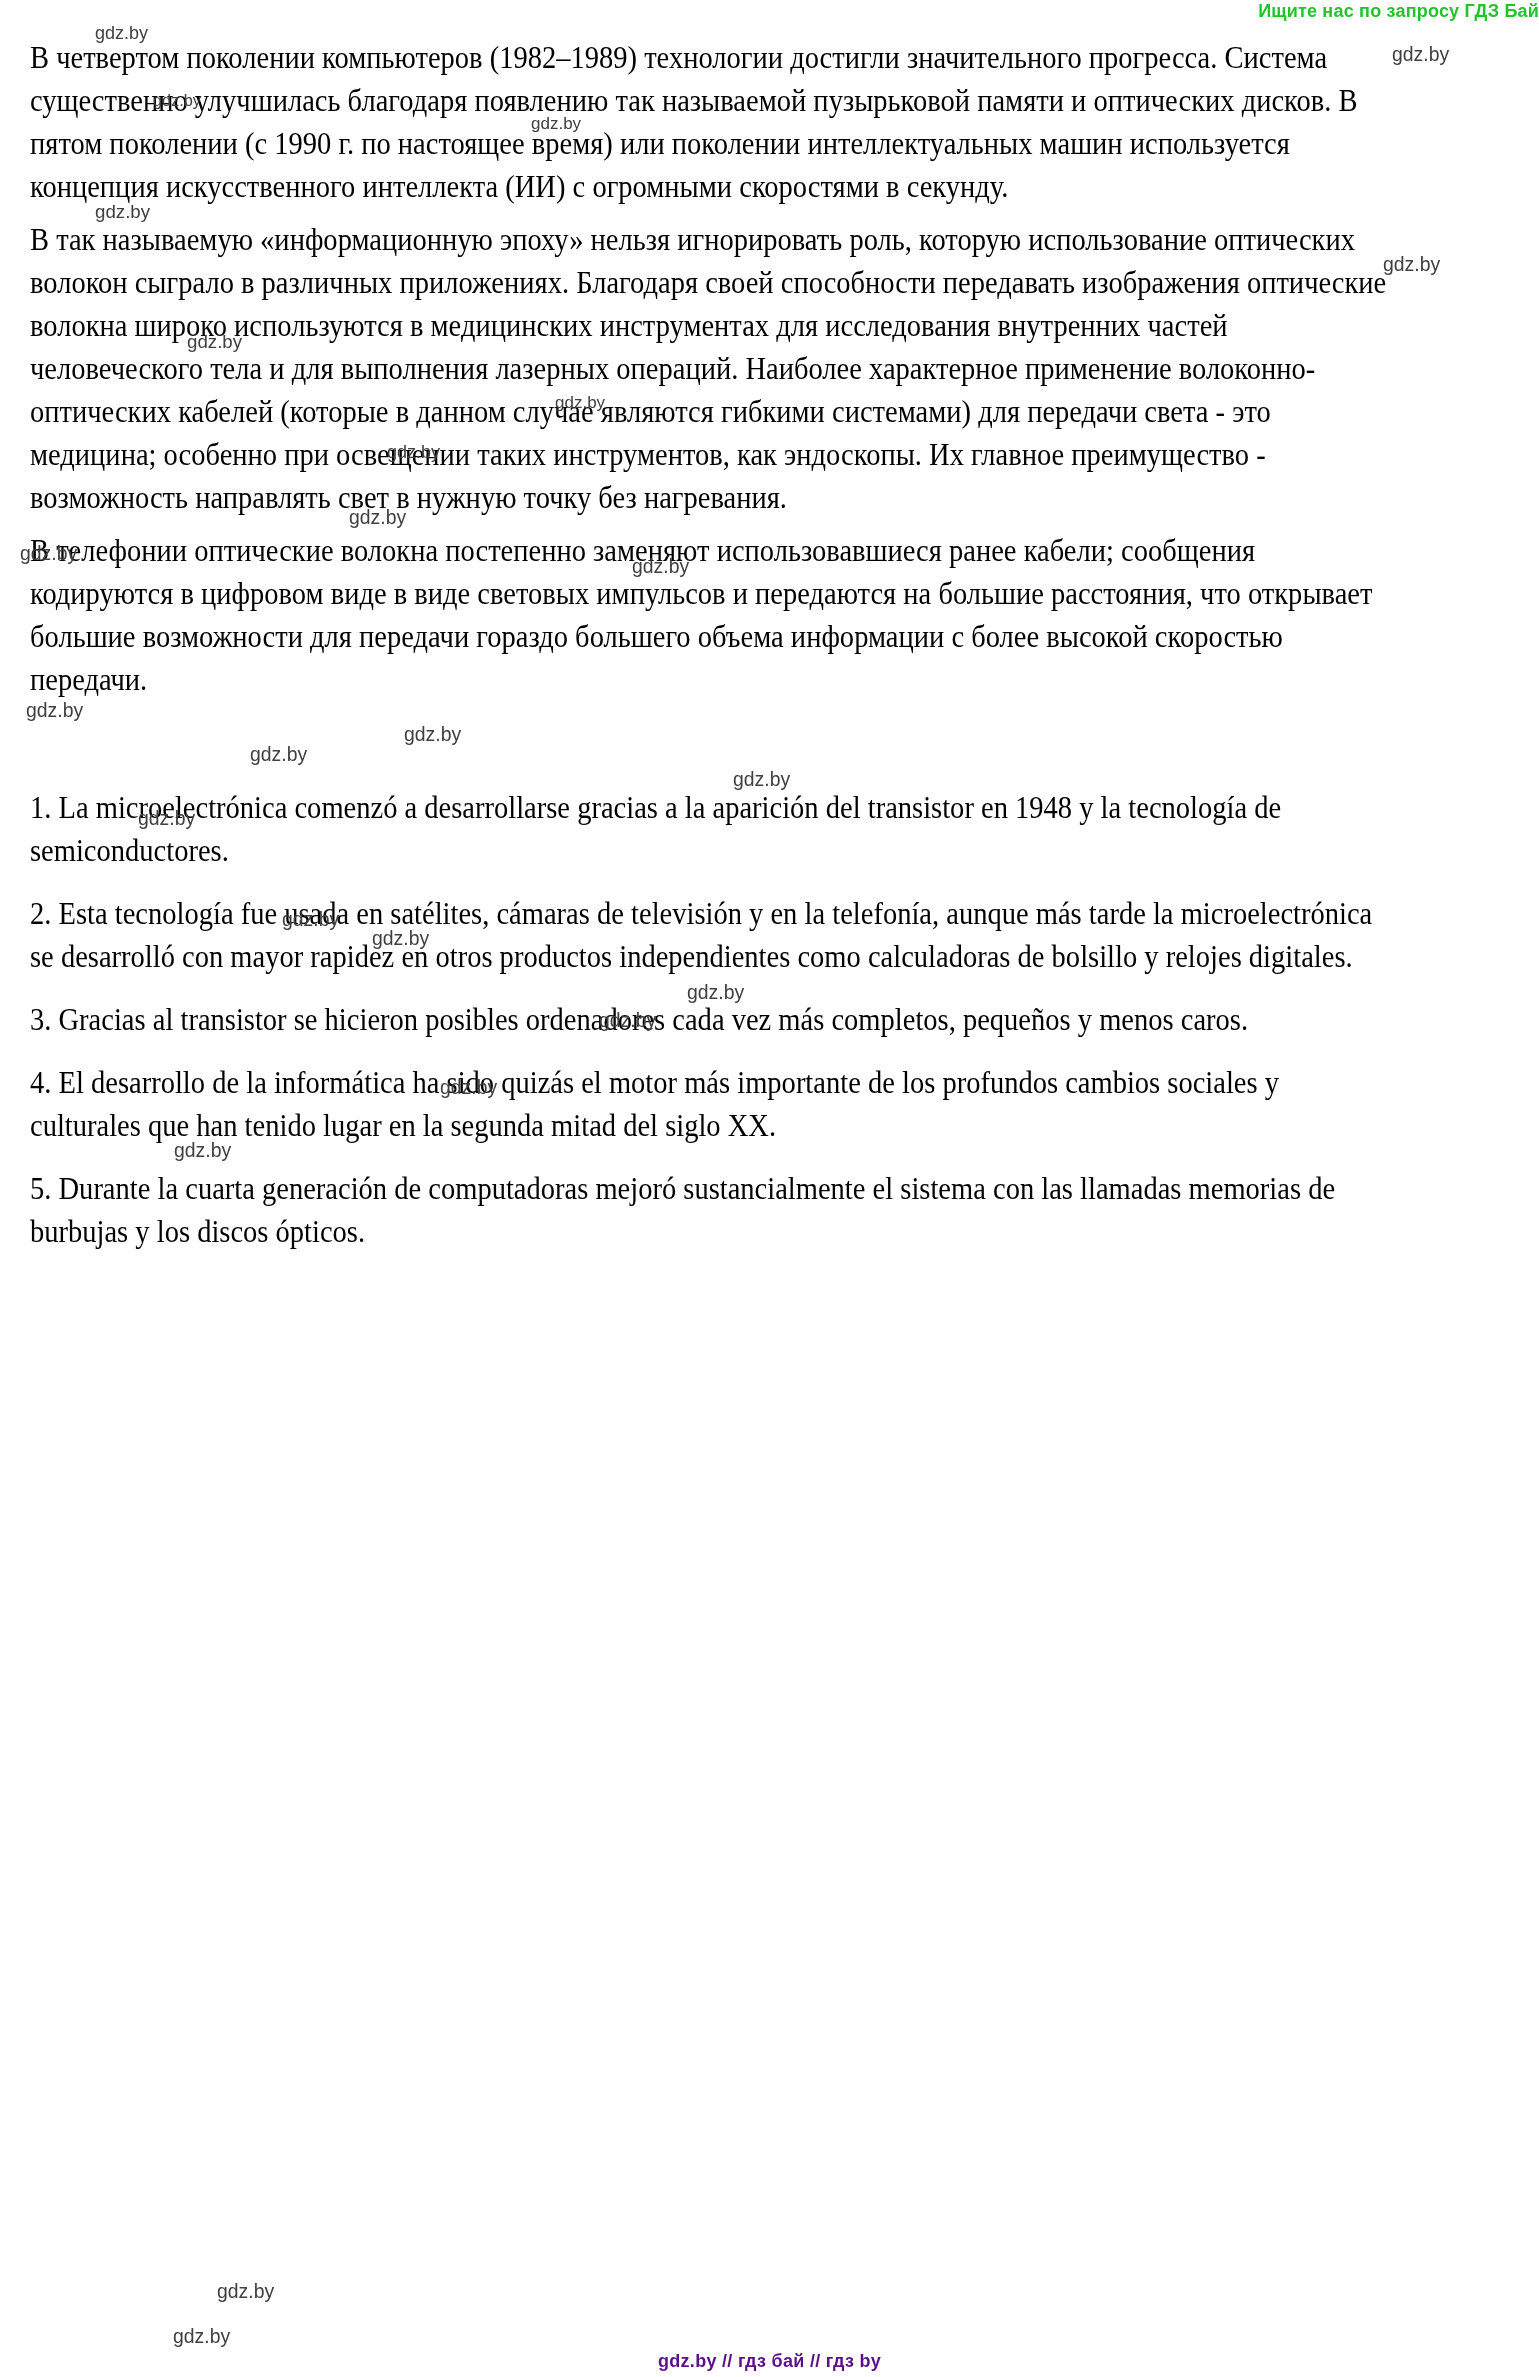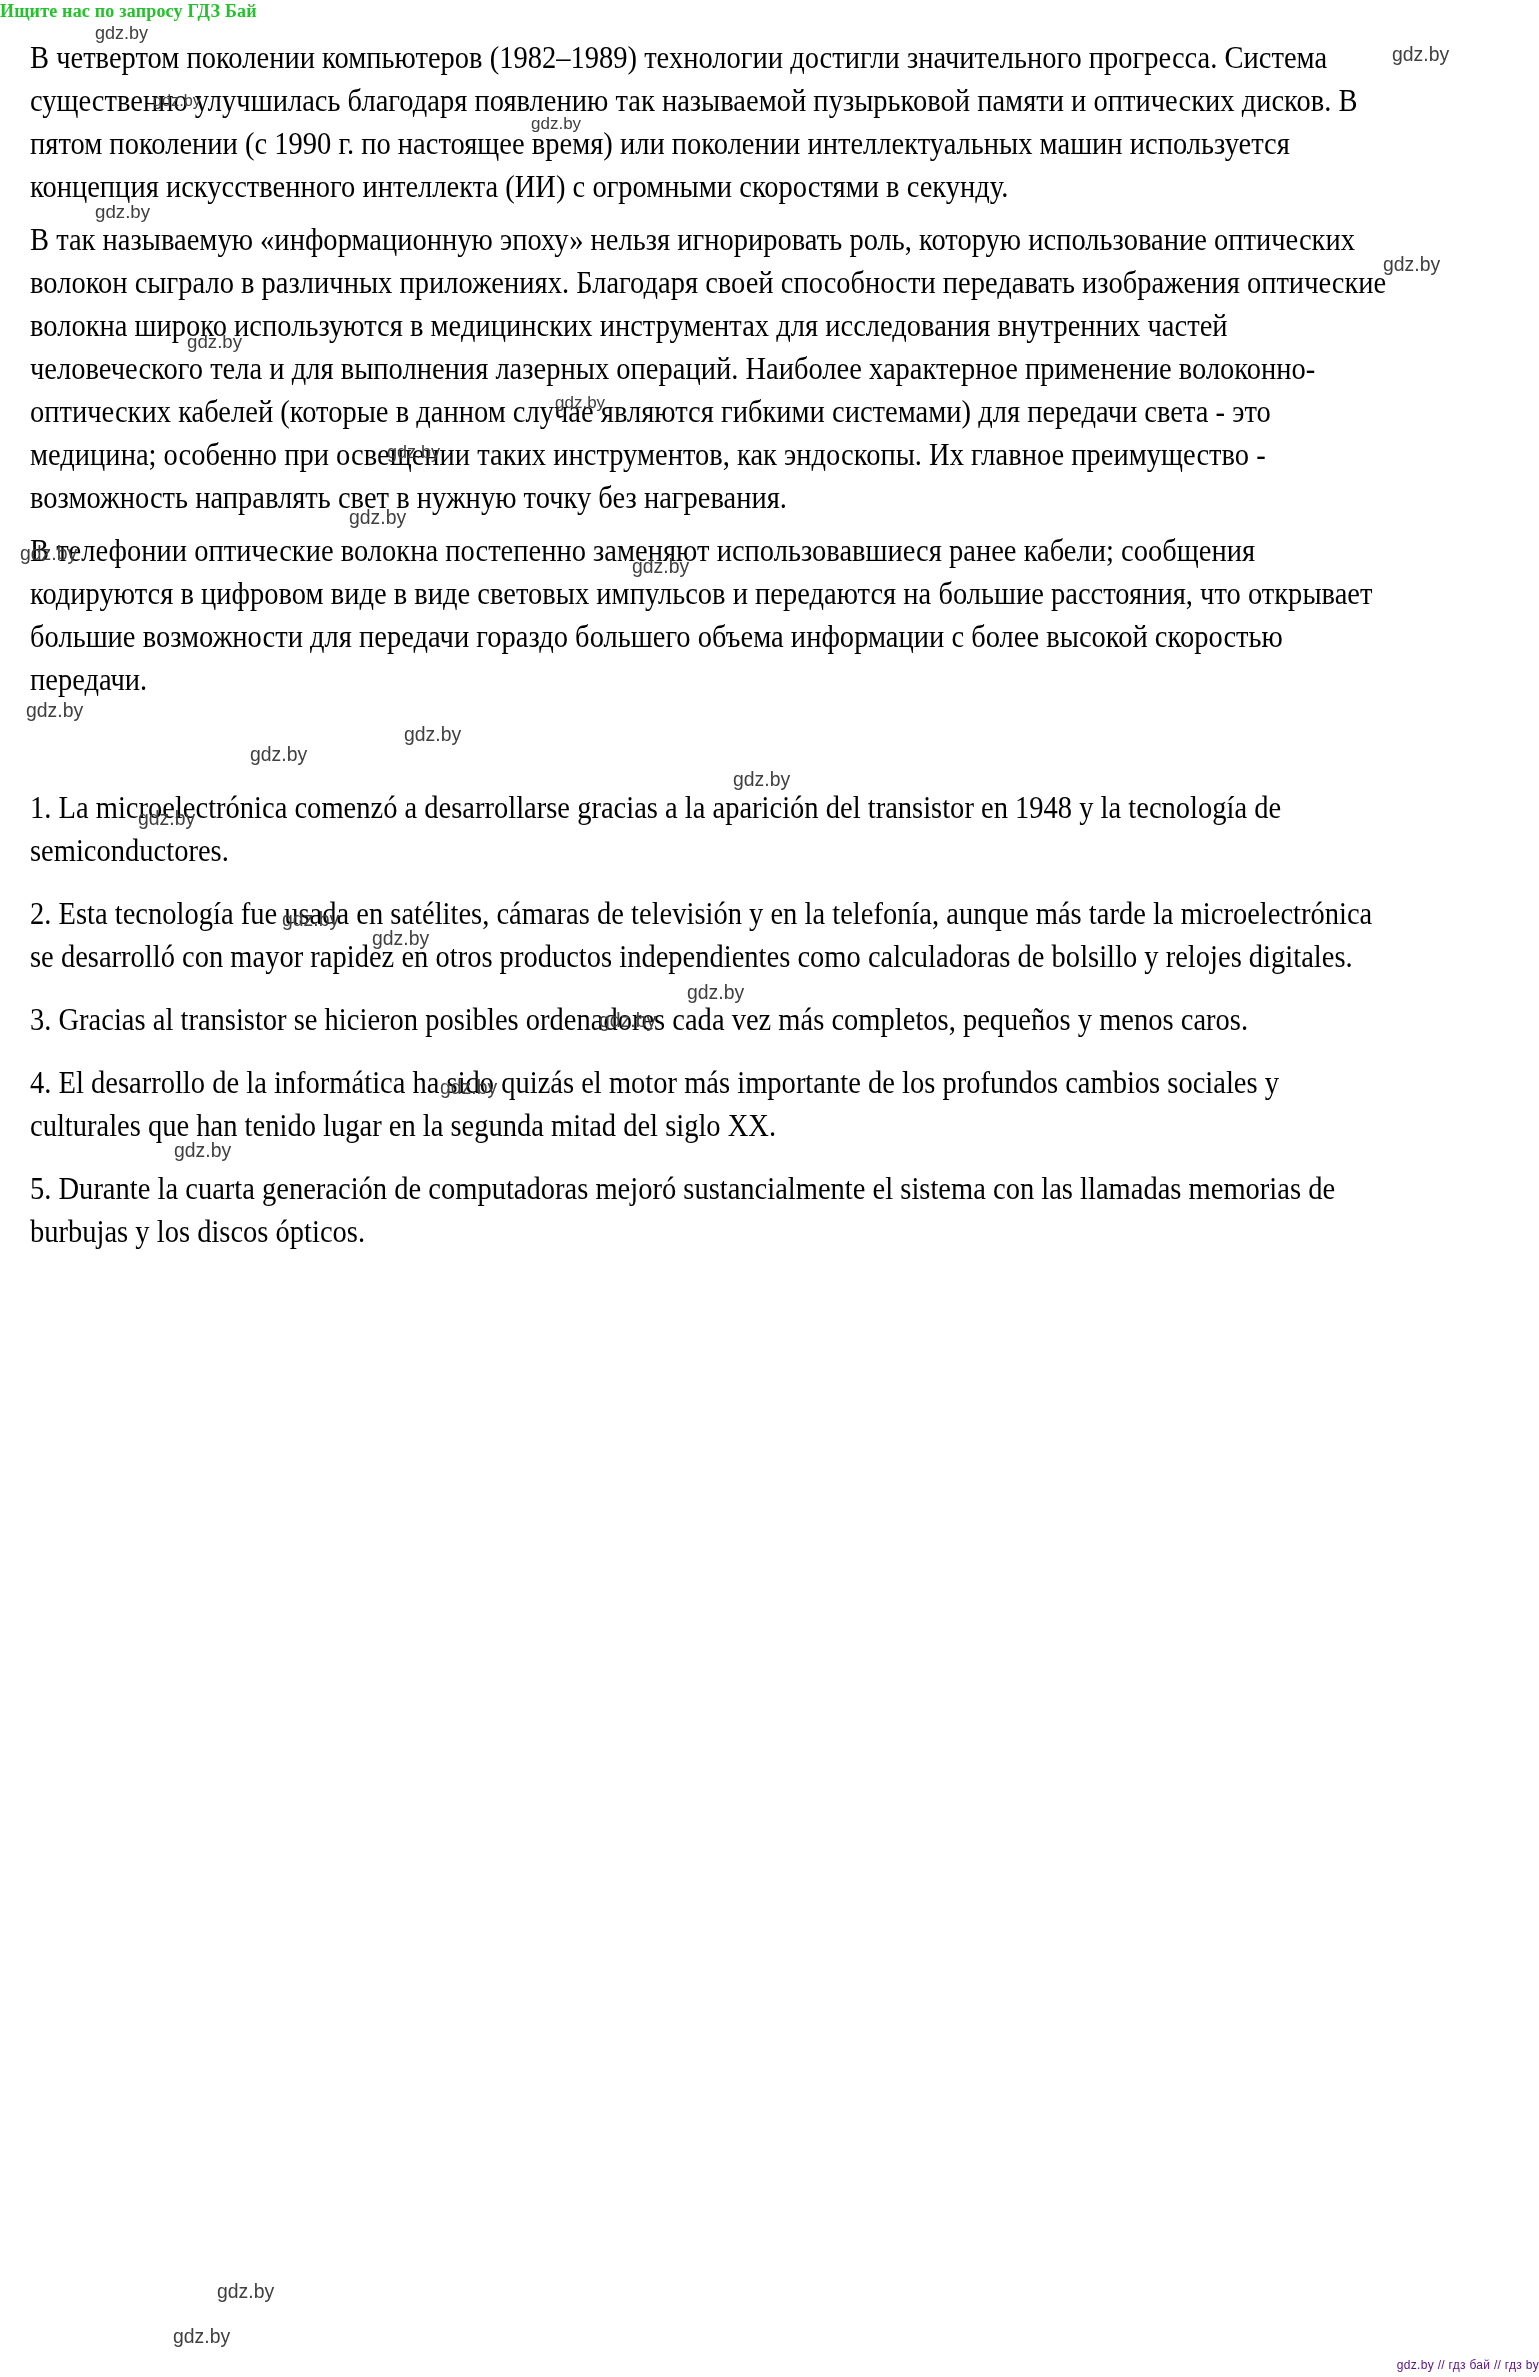--- a/index.html
+++ b/index.html
@@ -17,40 +17,40 @@
     overflow: hidden;
     font-family: "Liberation Serif", "DejaVu Serif", serif;
   }
 
   
   .promo-banner {
     position: absolute;
     top: 0;
     left: 0;
     width: 1539px;
-    text-align: left;
-    font-family: Liberation Serif, serif;
+    text-align: right;
+    font-family: Liberation Sans, sans-serif;
     font-size: 18px;
     font-weight: bold;
     color: #22c32b;
     letter-spacing: 0.2px;
     line-height: 23px;
     white-space: nowrap;
   }
 
   
   .footer-line {
     position: absolute;
     left: 0;
     bottom: 4.7px;
     width: 1539px;
-    text-align: right;
+    text-align: center;
     font-family: "Liberation Sans", "DejaVu Sans", sans-serif;
-    font-size: 12px;
-    font-weight: normal;
+    font-size: 18px;
+    font-weight: bold;
     color: #5b0f8b;
     letter-spacing: 0.3px;
     white-space: nowrap;
   }
 
   
   .content {
     position: absolute;
     left: 29.6px;
     top: 36px;

